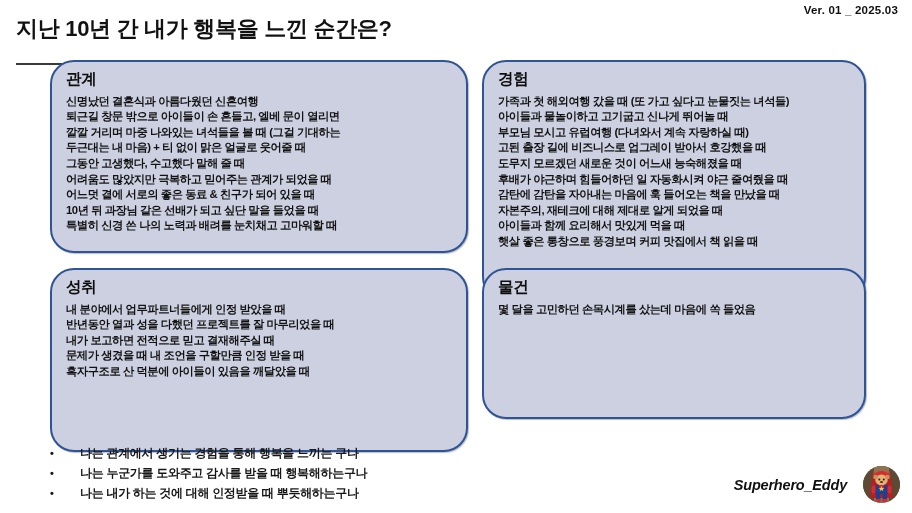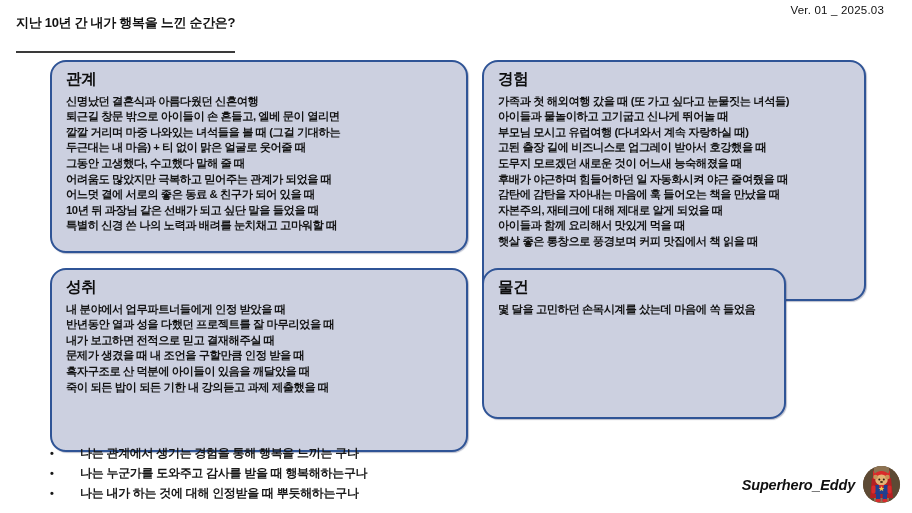--- a/index.html
+++ b/index.html
@@ -15,56 +15,56 @@
     overflow: hidden;
     font-family: "Liberation Sans", "DejaVu Sans", sans-serif;
     color: #141414;
     -webkit-font-smoothing: antialiased;
   }
 
   
   #version-label {
     position: absolute;
     top: 4px;
-    right: 28px;
+    right: 14px;
     font-size: 11.5px;
-    font-weight: normal;
+    font-weight: bold;
     letter-spacing: 0.2px;
     color: #101010;
     white-space: nowrap;
     margin-left: 36px;
   }
   #slide-title {
     position: absolute;
     left: 16px;
     top: 14px;
-    font-size: 13px;
+    font-size: 22px;
     font-weight: bold;
     letter-spacing: -0.3px;
     color: #111111;
     padding-bottom: 19px;
     border-bottom: 2.2px solid #3a3a3a;
     display: inline-block;
     white-space: nowrap;
   }
 
   
   .card {
     position: absolute;
     box-sizing: border-box;
     background: #ccd0e0;
     border: 2px solid #2f5496;
-    border-radius: 16px;
+    border-radius: 24px;
     box-shadow: 1px 1px 1px rgba(60,70,110,0.35);
     padding: 8px 12px 6px 14px;
   }
   #card-relationship { left: 50px;  top: 60px;  width: 418px; height: 193px; }
   #card-experience   { left: 482px; top: 60px;  width: 384px; height: 241px; }
   #card-achievement  { left: 50px;  top: 268px; width: 418px; height: 184px; }
-  #card-things       { left: 482px; top: 268px; width: 304px; height: 151px; }
+  #card-things       { left: 482px; top: 268px; width: 384px; height: 151px; }
 
   .card-title {
     font-size: 15.5px;
     font-weight: bold;
     color: #0d0d0d;
     letter-spacing: -0.3px;
     line-height: 1.2;
     margin: 0 0 5px 0;
   }
   .card-list {
@@ -107,21 +107,21 @@
     color: #161616;
   }
 
   
   #signature-block {
     position: absolute;
     right: 12px;
     bottom: 10px;
     display: flex;
     align-items: center;
-    gap: 8px;
+    gap: 16px;
   }
   #signature-name {
     font-size: 14.5px;
     font-weight: bold;
     font-style: italic;
     color: #101010;
     letter-spacing: -0.2px;
     white-space: nowrap;
   }
   #avatar {
@@ -173,21 +173,20 @@
 </section>
 
 <section class="card" id="card-achievement">
   <h2 class="card-title">성취</h2>
   <ul class="card-list">
     <li>내 분야에서 업무파트너들에게 인정 받았을 때</li>
     <li>반년동안 열과 성을 다했던 프로젝트를 잘 마무리었을 때</li>
     <li>내가 보고하면 전적으로 믿고 결재해주실 때</li>
     <li>문제가 생겼을 때 내 조언을 구할만큼 인정 받을 때</li>
     <li>흑자구조로 산 덕분에 아이들이 있음을 깨달았을 때</li>
-    <li>죽이 되든 밥이 되든 기한 내 강의듣고 과제 제출했을 때</li>
   </ul>
 </section>
 
 <section class="card" id="card-things">
   <h2 class="card-title">물건</h2>
   <ul class="card-list">
     <li>몇 달을 고민하던 손목시계를 샀는데 마음에 쏙 들었음</li>
   </ul>
 </section>
 

